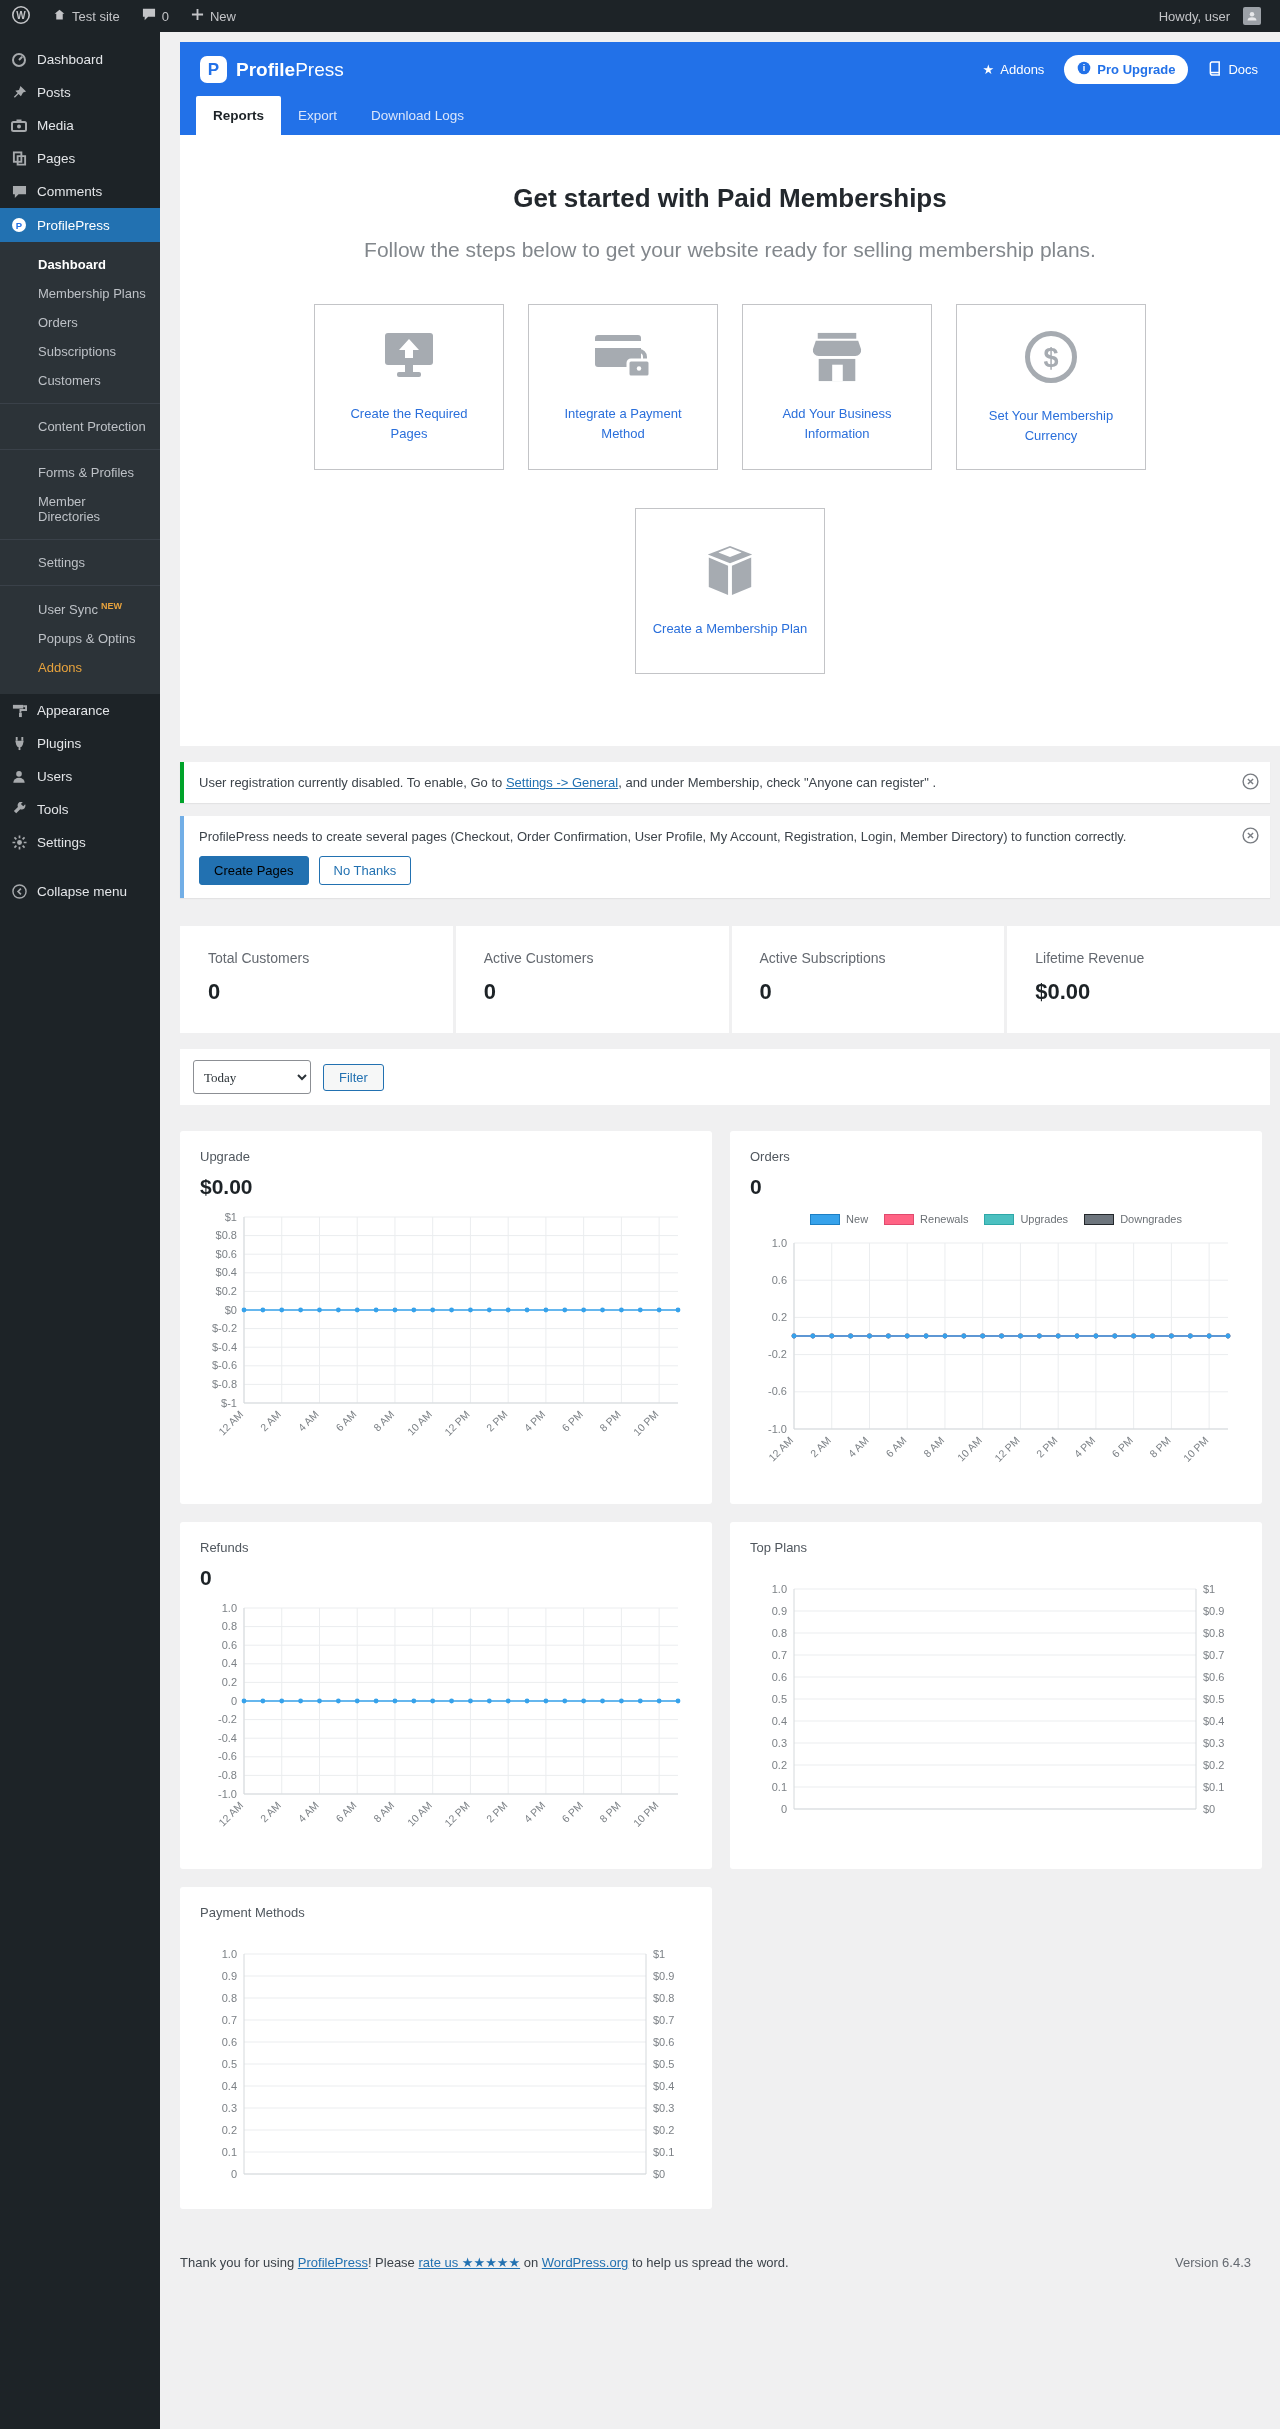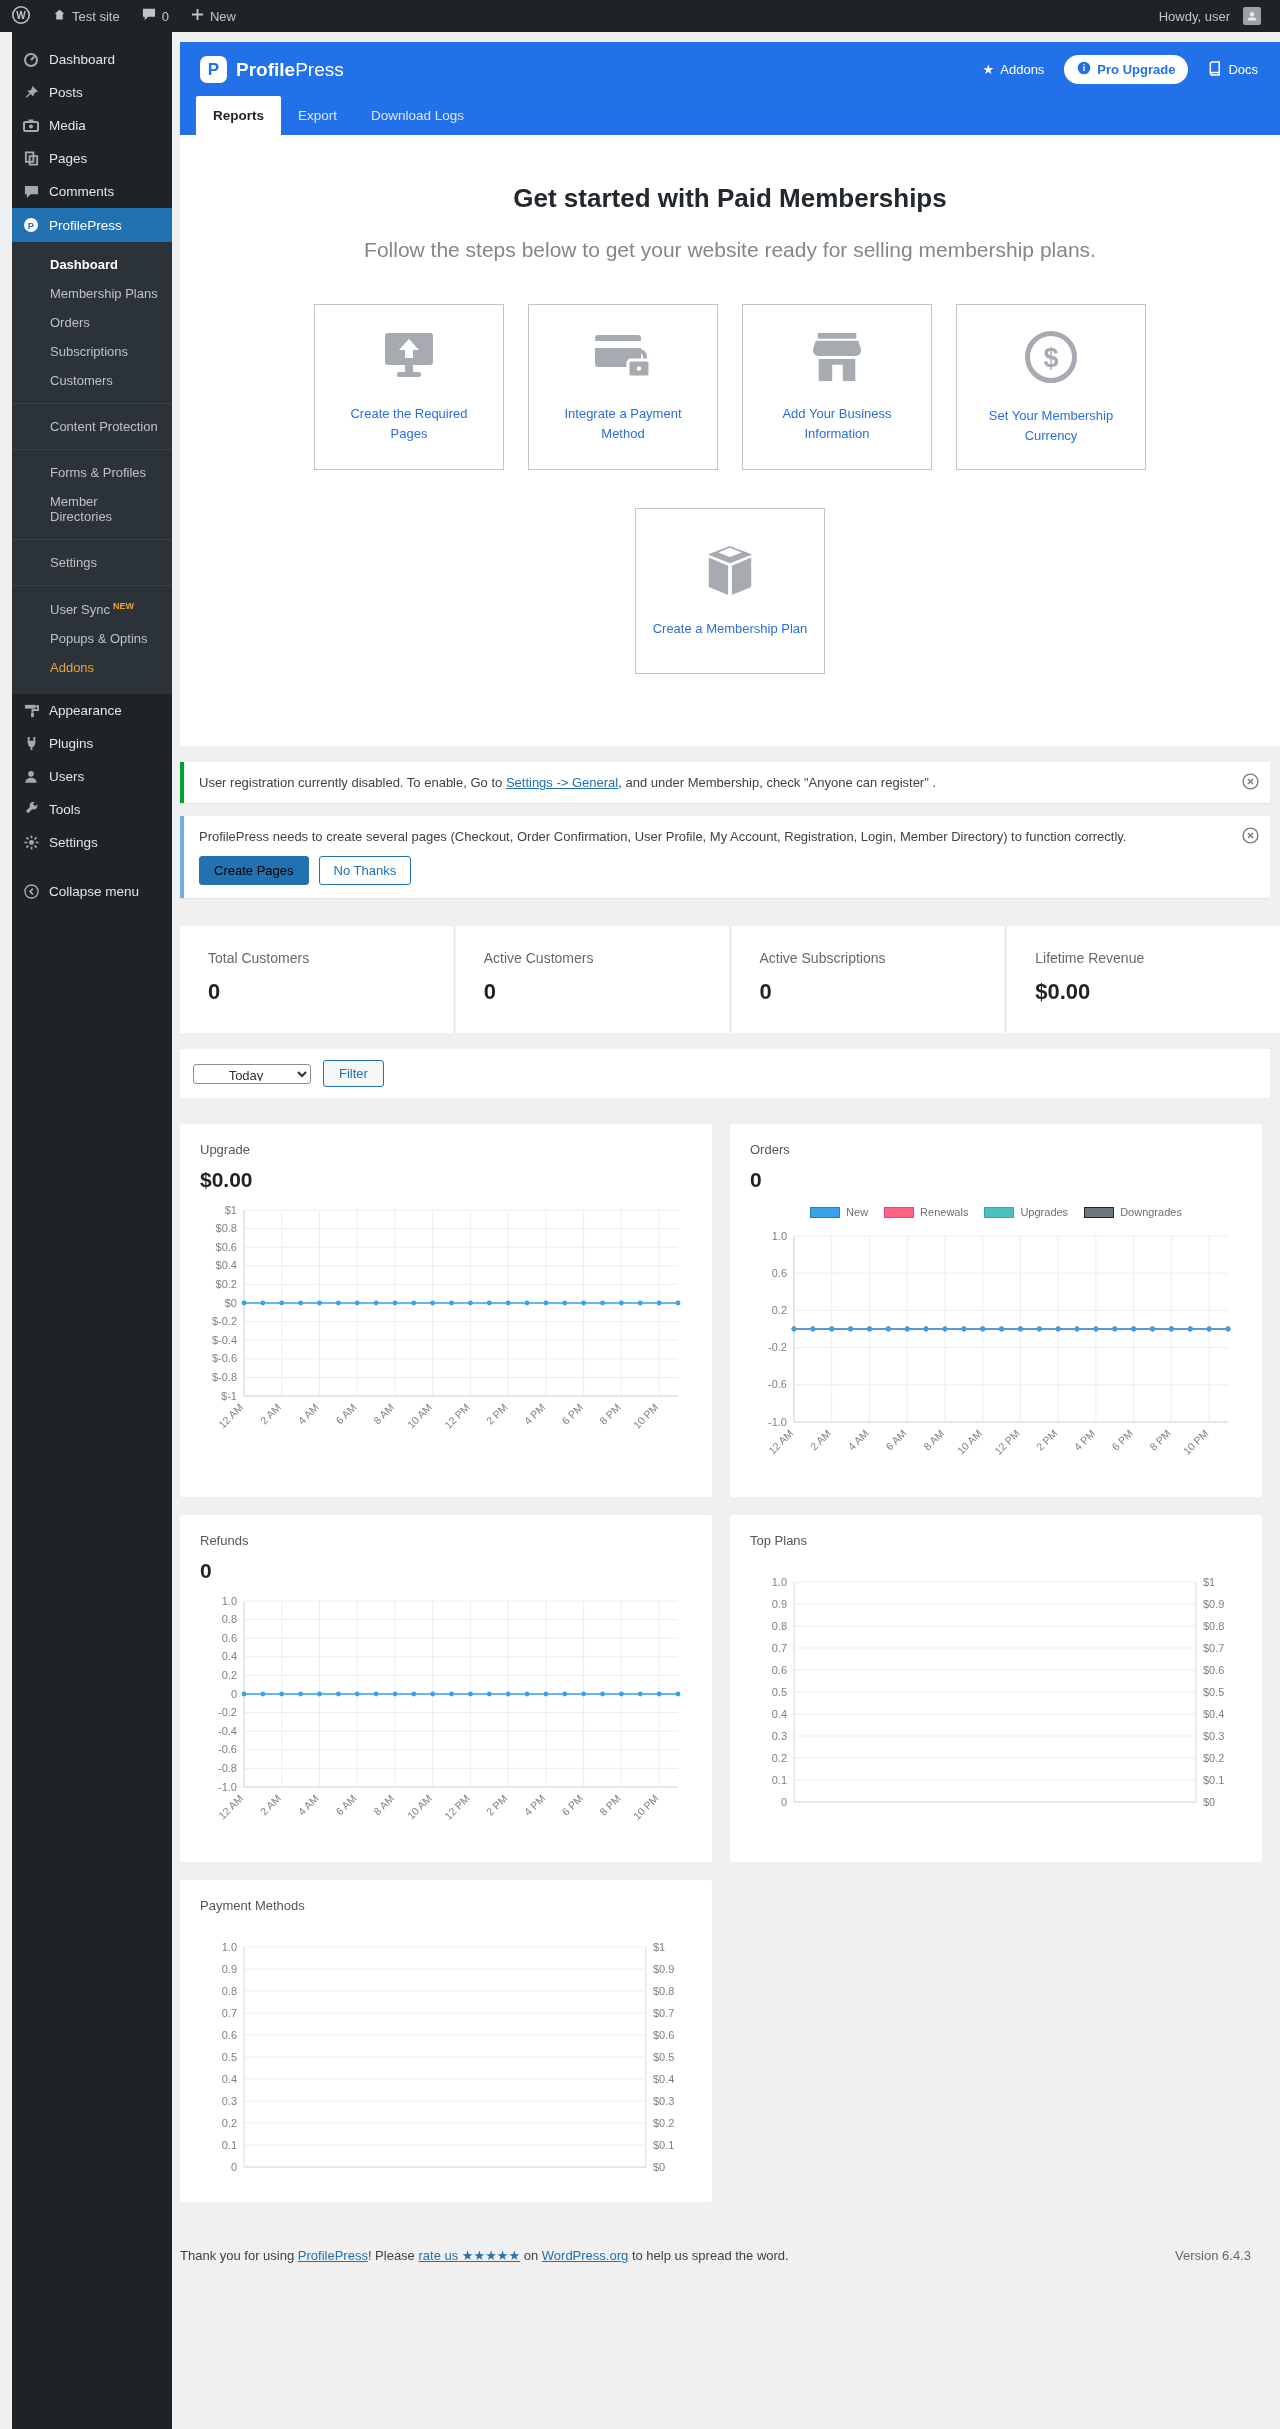--- a/index.html
+++ b/index.html
@@ -16,21 +16,21 @@
   #adminbar {
     position:absolute; top:0; left:0; right:0; height:32px; z-index:10;
     background:#1d2327; color:#c3c4c7; display:flex; align-items:center;
   }
   .ab-item { display:flex; align-items:center; gap:6px; padding:0 11px; height:100%; cursor:pointer; }
   .ab-right { margin-left:auto; display:flex; align-items:center; padding-right:8px; }
   .ab-avatar { width:18px; height:18px; background:#9ca1a7; border-radius:2px; display:inline-flex; align-items:center; justify-content:center; margin-left:7px; }
 
   
   #adminmenu {
-    position:absolute; top:32px; left:12px; bottom:0; width:160px;
+    position:absolute; top:32px; left:0; bottom:0; width:160px;
     background:#1d2327; color:#f0f0f1; padding-top:10px; z-index:9;
   }
   .mi { display:flex; align-items:center; gap:9px; padding:9px 8px 9px 10px; font-size:13.5px; color:#e3e5e8; cursor:pointer; }
   .mi .mi-ic { width:18px; display:inline-flex; justify-content:center; color:#a7aaad; flex:0 0 18px; }
   .mi.active { background:#2271b1; color:#fff; }
   .mi.active .mi-ic { color:#fff; }
   .submenu { background:#2c3338; padding:8px 0 12px; }
   .smi { padding:7px 12px 7px 38px; color:#bdc1c6; font-size:13px; cursor:pointer; }
   .smi.active { color:#fff; font-weight:700; }
   .smi.addons { color:#e8a33d; }
@@ -75,21 +75,21 @@
   .btn-secondary { background:#fff; border:1px solid #2271b1; color:#2271b1; }
 
   
   .stats { display:grid; grid-template-columns:repeat(4,1fr); gap:3px; margin:28px 0 0; }
   .stat { background:#fff; padding:24px 28px 28px; }
   .stat .lbl { font-size:14px; color:#646970; }
   .stat .val { font-size:22px; font-weight:700; color:#1d2327; margin-top:13px; }
 
   
   .filterbar { background:#fff; margin:16px 10px 0 0; padding:11px 13px; display:flex; align-items:center; gap:12px; }
-  .filterbar select { font-size:13px; height:20px; padding:2px 6px; border:1px solid #8c8f94; border-radius:3px; color:#2c3338; min-width:118px; background:#fff; font-family:Liberation Sans, sans-serif;text-align:center; }
+  .filterbar select { font-size:13px; height:34px; padding:2px 6px; border:1px solid #8c8f94; border-radius:3px; color:#2c3338; min-width:118px; background:#fff; font-family:Liberation Serif, serif; }
   .btn-filter { background:#f6f7f7; border:1px solid #2271b1; color:#2271b1; border-radius:3px; padding:5px 15px; font-size:13px; cursor:pointer; font-family:inherit; }
 
   
   .charts { display:grid; grid-template-columns:1fr 1fr; gap:18px; margin:26px 18px 30px 0; }
   .chart-card { background:#fff; border-radius:3px; padding:18px 20px 14px; }
   .chart-title { font-size:13px; color:#50575e; font-weight:400; margin:0; }
   .chart-value { font-size:21px; font-weight:700; color:#1d2327; margin-top:11px; }
   .chart-legend { display:flex; justify-content:center; align-items:center; gap:16px; margin-top:14px; flex-wrap:wrap; }
   .legend-item { display:inline-flex; align-items:center; cursor:pointer; }
   .legend-swatch { display:inline-block; width:30px; height:11px; border:1px solid; margin-right:6px; }

